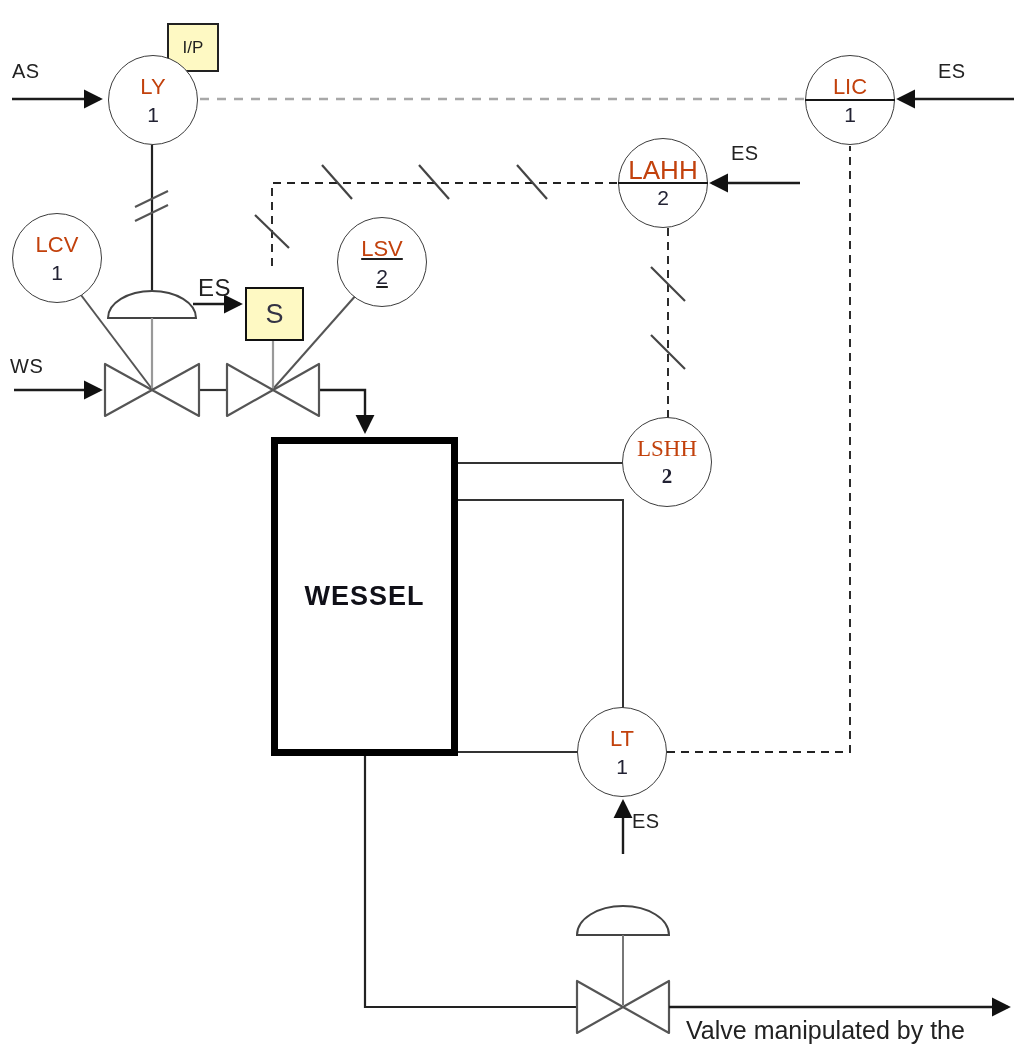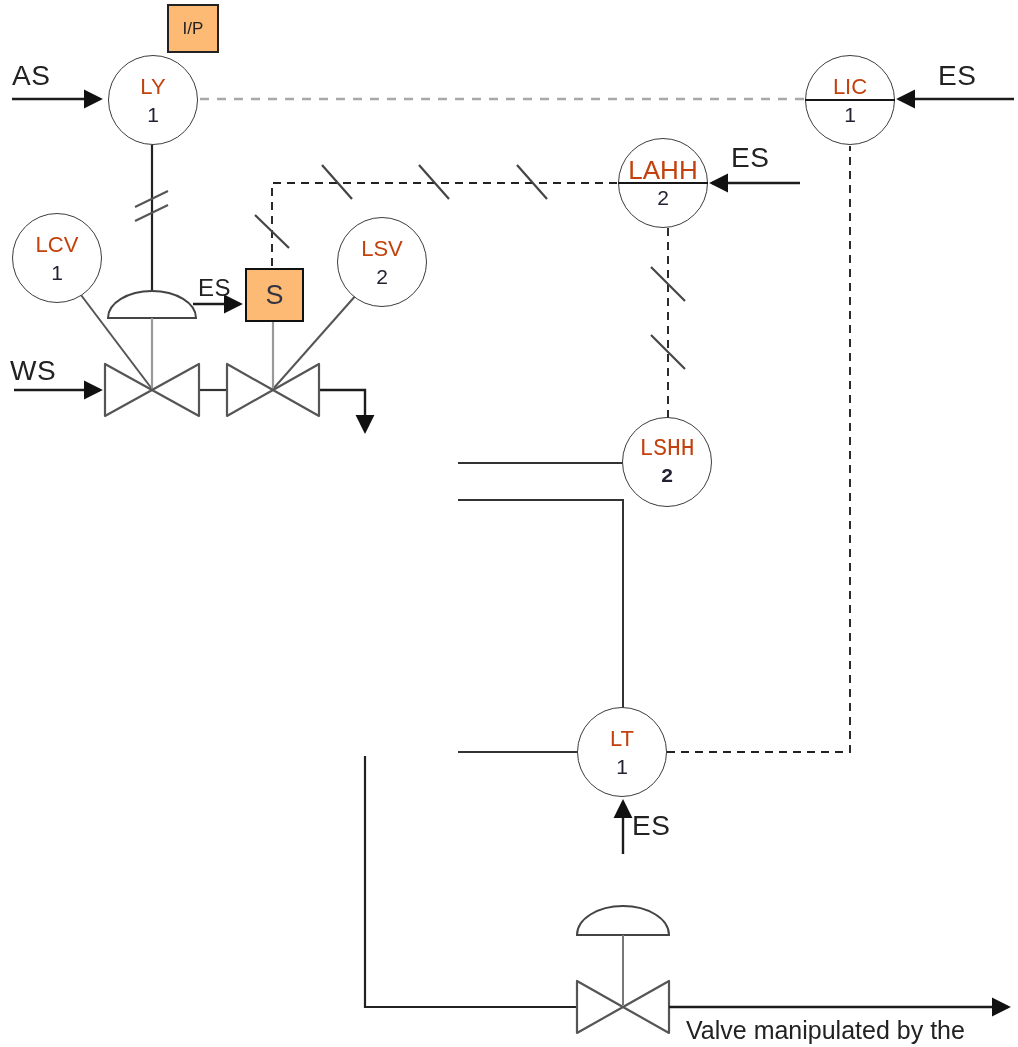--- a/index.html
+++ b/index.html
@@ -1,34 +1,35 @@
 <!DOCTYPE html>
 <html><head>
 <meta charset="utf-8">
 <style>
   html,body{margin:0;padding:0;background:#ffffff;}
   .canvas{
     position:relative;width:1018px;height:1047px;background:#ffffff;
     font-family:"Liberation Sans",sans-serif;color:#1f1f1f;overflow:hidden;
   }
   .lines{position:absolute;left:0;top:0;}
-  .lbl{position:absolute;font-size:28px;letter-spacing:.5px;color:#222;}
+  .lbl{position:absolute;font-size:20px;letter-spacing:.5px;color:#222;}
   .inst{
     position:absolute;width:90px;height:90px;border:1.7px solid #3c3c3c;border-radius:50%;
     background:#fff;display:flex;flex-direction:column;align-items:center;justify-content:center;
     gap:6px;box-sizing:border-box;
   }
   .inst .tag{font-size:22px;line-height:22px;color:#c2410c;}
   .inst .num{font-size:21px;line-height:21px;color:#223;}
   .inst .midline{position:absolute;left:-1px;right:-1px;top:43px;height:2.4px;background:#161616;}
-  .inst.serif .tag,.inst.serif .num{font-family:Liberation Mono, monospace;}
+  .inst.serif .tag,.inst.serif .num{font-family:Liberation Serif, serif;}
   .inst.serif .num{font-weight:bold;}
   .sqbox{
-    position:absolute;background:#fdba74;display:flex;align-items:center;justify-content:center;
+    position:absolute;background:#fef9c3;display:flex;align-items:center;justify-content:center;
     box-sizing:border-box;
+    margin-top:19px;
   }
   .ipbox{left:167px;top:4px;width:52px;height:49px;border:2px solid #222;font-size:17px;}
   .sbox{left:245px;top:268px;width:59px;height:54px;border:2.5px solid #111;font-size:27px;color:#334;}
   .vessel{
     position:absolute;left:271px;top:437px;width:187px;height:319px;border:7px solid #000;
     background:#fff;box-sizing:border-box;display:flex;align-items:center;justify-content:center;
   }
   .vessel .vlabel{font-weight:bold;font-size:27px;letter-spacing:1px;color:#101018;}
   .caption{position:absolute;left:686px;top:1016px;font-size:25px;color:#222;}
 </style>
@@ -120,39 +121,42 @@
     <span class="tag" style="font-size:26px;">LAHH</span>
     <div class="midline"></div>
     <span class="num">2</span>
   </div>
 
   <div class="inst" style="left:12px;top:213px;">
     <span class="tag">LCV</span>
     <span class="num">1</span>
   </div>
 
-  <div class="inst" style="left:337px;top:217px;">
+  <div class="inst" style="left:337px;top:217px;text-decoration:underline;">
     <span class="tag">LSV</span>
     <span class="num">2</span>
   </div>
 
   <div class="inst serif" style="left:622px;top:417px;">
     <span class="tag" style="font-size:23px;">LSHH</span>
     <span class="num">2</span>
   </div>
 
   <div class="inst" style="left:577px;top:707px;">
     <span class="tag">LT</span>
     <span class="num">1</span>
   </div>
 
   <div class="sqbox sbox">
     <span>S</span>
   </div>
 
+  <div class="vessel">
+    <span class="vlabel">WESSEL</span>
+  </div>
 
   <div class="lbl" style="left:12px;top:60px;">AS</div>
   <div class="lbl" style="left:938px;top:60px;">ES</div>
   <div class="lbl" style="left:731px;top:142px;">ES</div>
   <div class="lbl" style="left:198px;top:274px;font-size:24px;">ES</div>
   <div class="lbl" style="left:10px;top:355px;text-align:center;">WS</div>
   <div class="lbl" style="left:632px;top:810px;">ES</div>
 
   <div class="caption">Valve manipulated by the user</div>
 

